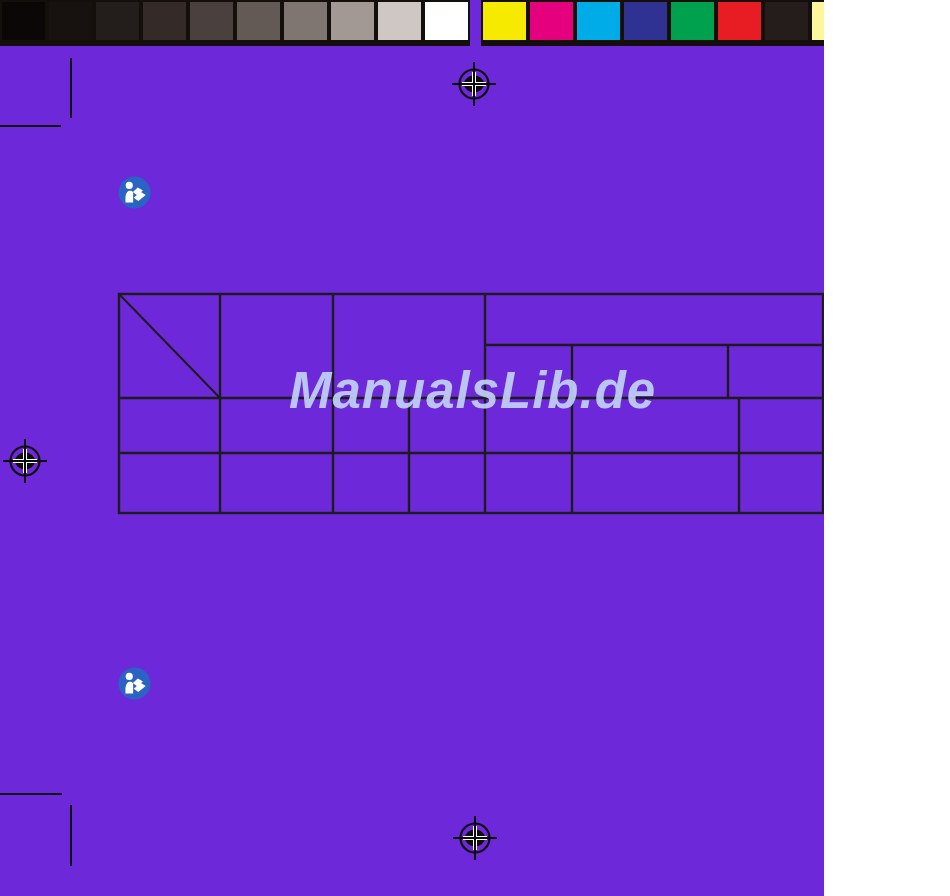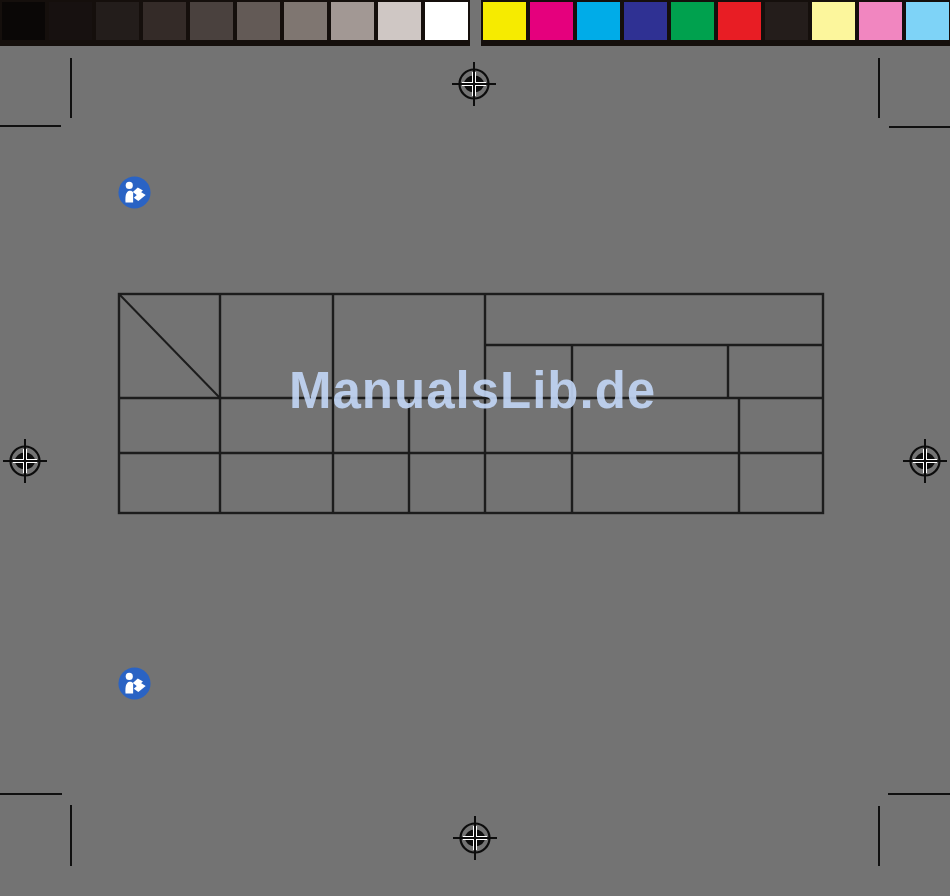--- a/index.html
+++ b/index.html
@@ -1,17 +1,17 @@
 <!DOCTYPE html>
 <html><head>
 <meta charset="utf-8">
 <style>
   html,body{margin:0;padding:0;background:#ffffff;}
-  .page{position:relative;width:950px;height:896px;background:#737373;overflow:hidden;
-        font-family:"Liberation Sans", sans-serif;}
+  .page{position:relative;width:824px;height:896px;background:#6d28d9;overflow:hidden;
+        font-family:"Liberation Sans", sans-serif;font-style:italic;}
 
   
   .calib-strip{position:absolute;top:0;height:46px;box-sizing:border-box;
                display:flex;gap:4px;padding:2px 2px 4px 2px;background:#150f0c;}
   .grayscale-bar{left:0;width:470px;}
   .color-bar{left:481px;width:469px;overflow:hidden;}
   .swatch{flex:0 0 43px;height:38px;}
 
   
   .crop{position:absolute;background:#101010;}

